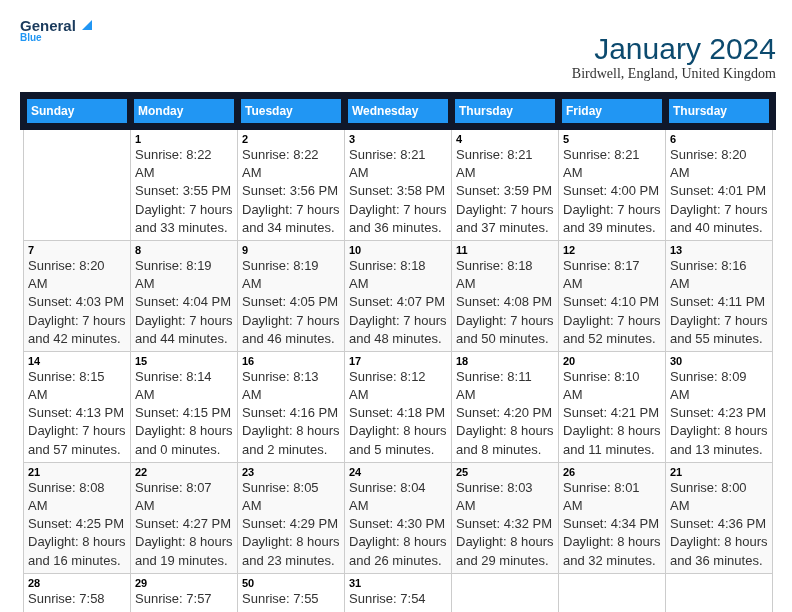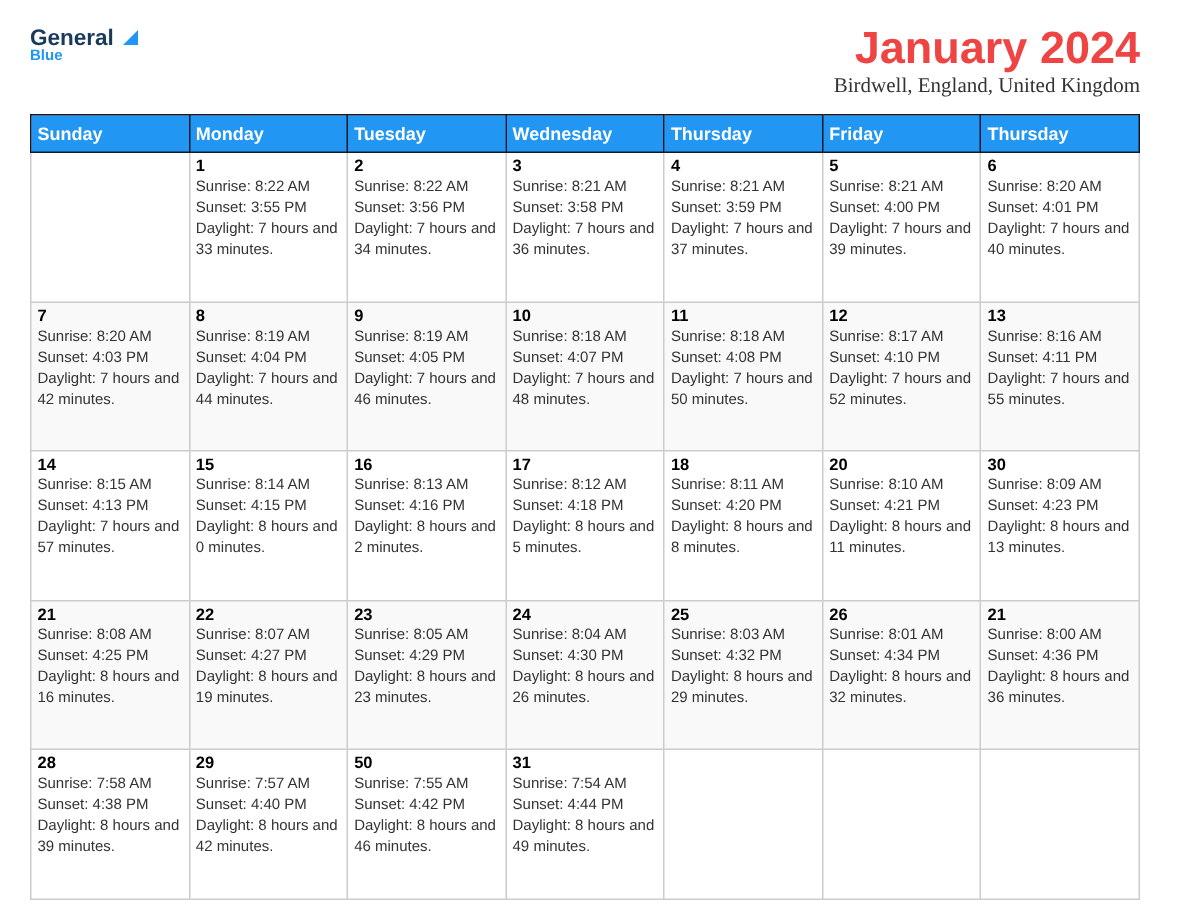--- a/index.html
+++ b/index.html
@@ -6,61 +6,62 @@
     body {
       width: 792px;
       height: 612px;
       font-family: Arial, sans-serif;
       background: #fff;
       overflow: hidden;
     }
     .page {
       width: 792px;
       height: 612px;
-      padding: 16px 32px 12px 20px;
+      padding: 16px 16px 12px 20px;
       display: flex;
       flex-direction: column;
     }
     .header {
       display: flex;
       justify-content: space-between;
       align-items: flex-start;
       margin-bottom: 10px;
     }
     .logo {
       display: flex;
       align-items: center;
     }
     .title-block {
       text-align: right;
     }
     .month-title {
       font-size: 30px;
-      font-weight: bold;
-      color: #ef4444;
+      font-weight: normal;
+      color: #0c4a6e;
+      margin-top: 16px;
     }
     .location {
       font-size: 14px;
       color: #333;
       font-family: Liberation Serif, serif;
     }
     .calendar-table {
       width: 100%;
       border-collapse: collapse;
       flex: 1;
       table-layout: fixed;
     }
     .calendar-table thead tr th {
       background-color: #2196F3;
       color: #fff;
       font-size: 12px;
       font-weight: bold;
       padding: 5px 4px;
       text-align: left;
-      border: 1px solid #0f172a;
+      border: 7px solid #0f172a;
     }
     .calendar-table tbody tr td {
       border: 1px solid #ccc;
       vertical-align: top;
       padding: 3px 4px;
       font-size: 9.5px;
       color: #333;
       height: 88px;
       background: #fff;
     }
@@ -68,21 +69,21 @@
       background: #f9f9f9;
     }
     .day-number {
       font-size: 11px;
       font-weight: bold;
       color: #000;
       display: block;
       margin-bottom: 1px;
     }
     .day-info {
-      font-size: 10px;
+      font-size: 13px;
       color: #333;
       line-height: 1.4;
     }
     .empty-cell {
       background: #fff !important;
     }
   </style>
 </head>
 <body>
 

